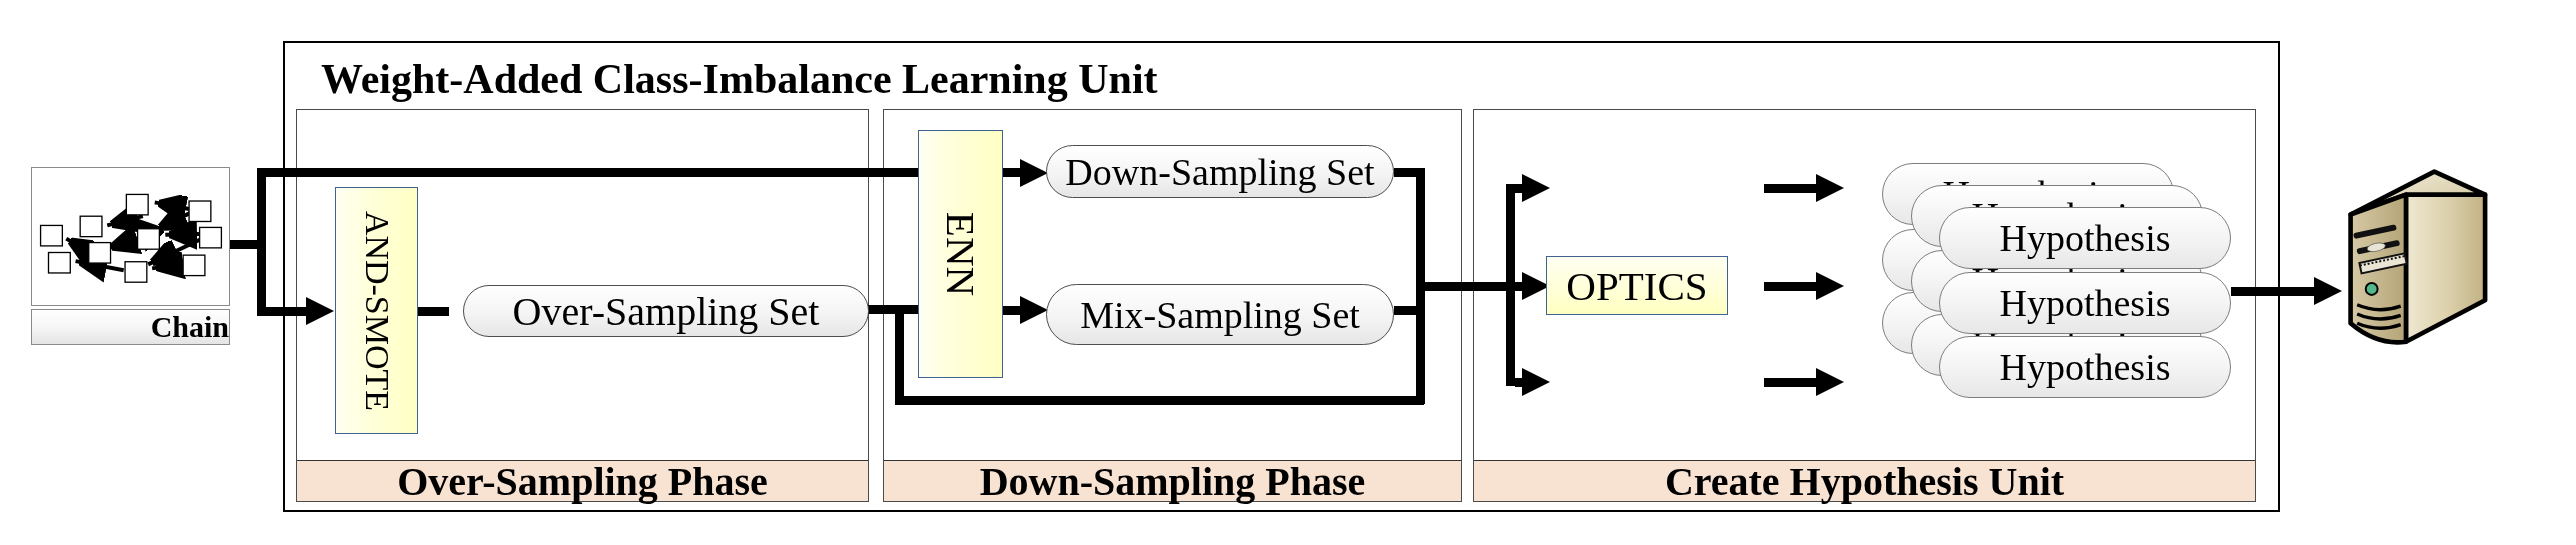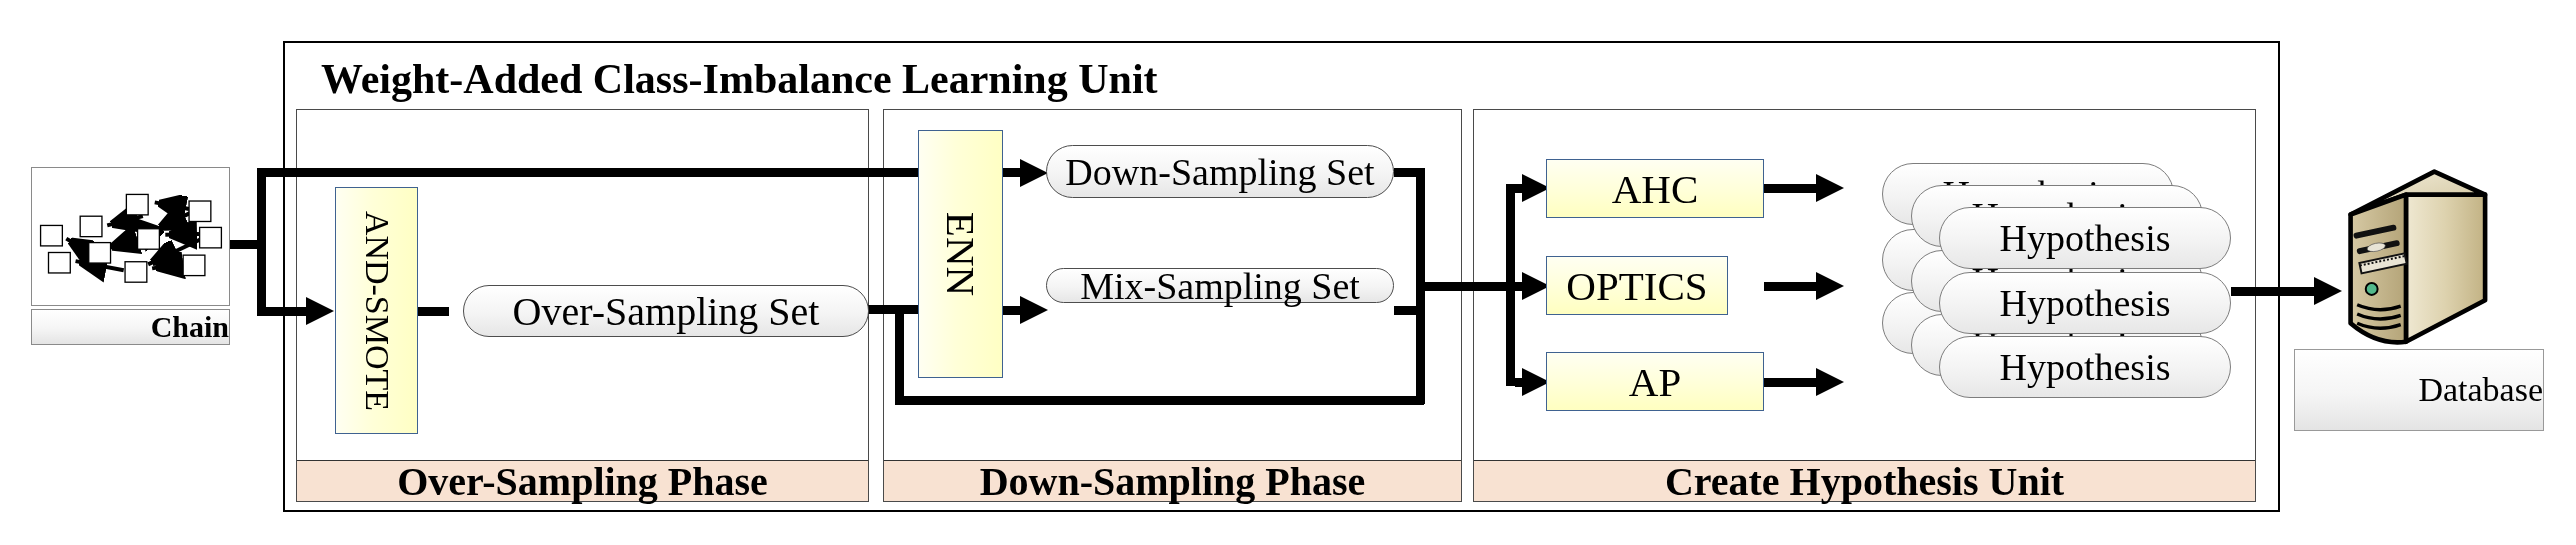--- a/index.html
+++ b/index.html
@@ -106,31 +106,25 @@
   </div>
   <div class="pill" style="left:463px;top:285px;width:406px;height:52px;">
     <span>Over-Sampling Set</span>
   </div>
   <div class="ybox-v" style="left:918px;top:130px;width:85px;height:248px;">
     <div class="vtext">ENN</div>
   </div>
   <div class="pill" style="left:1046px;top:145px;width:348px;height:53px;">
     <span style="font-size:38px;">Down-Sampling Set</span>
   </div>
-  <div class="pill" style="left:1046px;top:268px;width:348px;height:35px;">
+  <div class="pill" style="left:1046px;top:284px;width:348px;height:61px;">
     <span style="font-size:38px;">Mix-Sampling Set</span>
-  </div>
-  <div class="ybox-h" style="left:1546px;top:159px;width:218px;height:59px;">
-    <span>AHC</span>
   </div>
   <div class="ybox-h" style="left:1546px;top:256px;width:182px;height:59px;">
     <span>OPTICS</span>
-  </div>
-  <div class="ybox-h" style="left:1546px;top:352px;width:218px;height:59px;">
-    <span>AP</span>
   </div>
 
   <div class="hyp" style="left:1882px;top:163px;z-index:6;">
       <span>Hypothesis</span>
     </div>
   <div class="hyp" style="left:1911px;top:185px;z-index:7;">
       <span>Hypothesis</span>
     </div>
   <div class="hyp" style="left:1882px;top:229px;z-index:6;">
       <span>Hypothesis</span>
@@ -183,23 +177,20 @@
         <rect x="16" y="142" width="70" height="16" fill="#e9e4d4" stroke="#111" stroke-width="3"></rect>
         <line x1="16" y1="146" x2="86" y2="146" stroke="#111" stroke-width="3" stroke-dasharray="3,3"></line>
       </g>
       <circle cx="40" cy="188" r="9" fill="#52b88c" stroke="#000" stroke-width="3"></circle>
       <g stroke="#000" stroke-width="5" fill="none">
         <path d="M18,212 Q50,226 84,214"></path>
         <path d="M18,226 Q50,240 84,228"></path>
         <path d="M18,240 Q50,254 84,242"></path>
       </g>
     </svg>
-  </div>
-  <div class="labelbox db-label">
-    <span>Database</span>
   </div>
 
   <div class="conn" style="left:230px;top:240px;width:36px;height:8.6px;"></div>
   <div class="conn" style="left:257px;top:168px;width:8.6px;height:147px;"></div>
   <div class="conn" style="left:257px;top:168px;width:661px;height:8.6px;"></div>
   <div class="conn" style="left:257px;top:307px;width:50px;height:8.6px;"></div>
   <div class="ah" style="left:306px;top:297px;"></div>
   <div class="conn" style="left:418px;top:307px;width:31px;height:8.6px;"></div>
   <div class="conn" style="left:850px;top:305px;width:69px;height:8.6px;"></div>
   <div class="conn" style="left:895px;top:305px;width:8.6px;height:100px;"></div>

